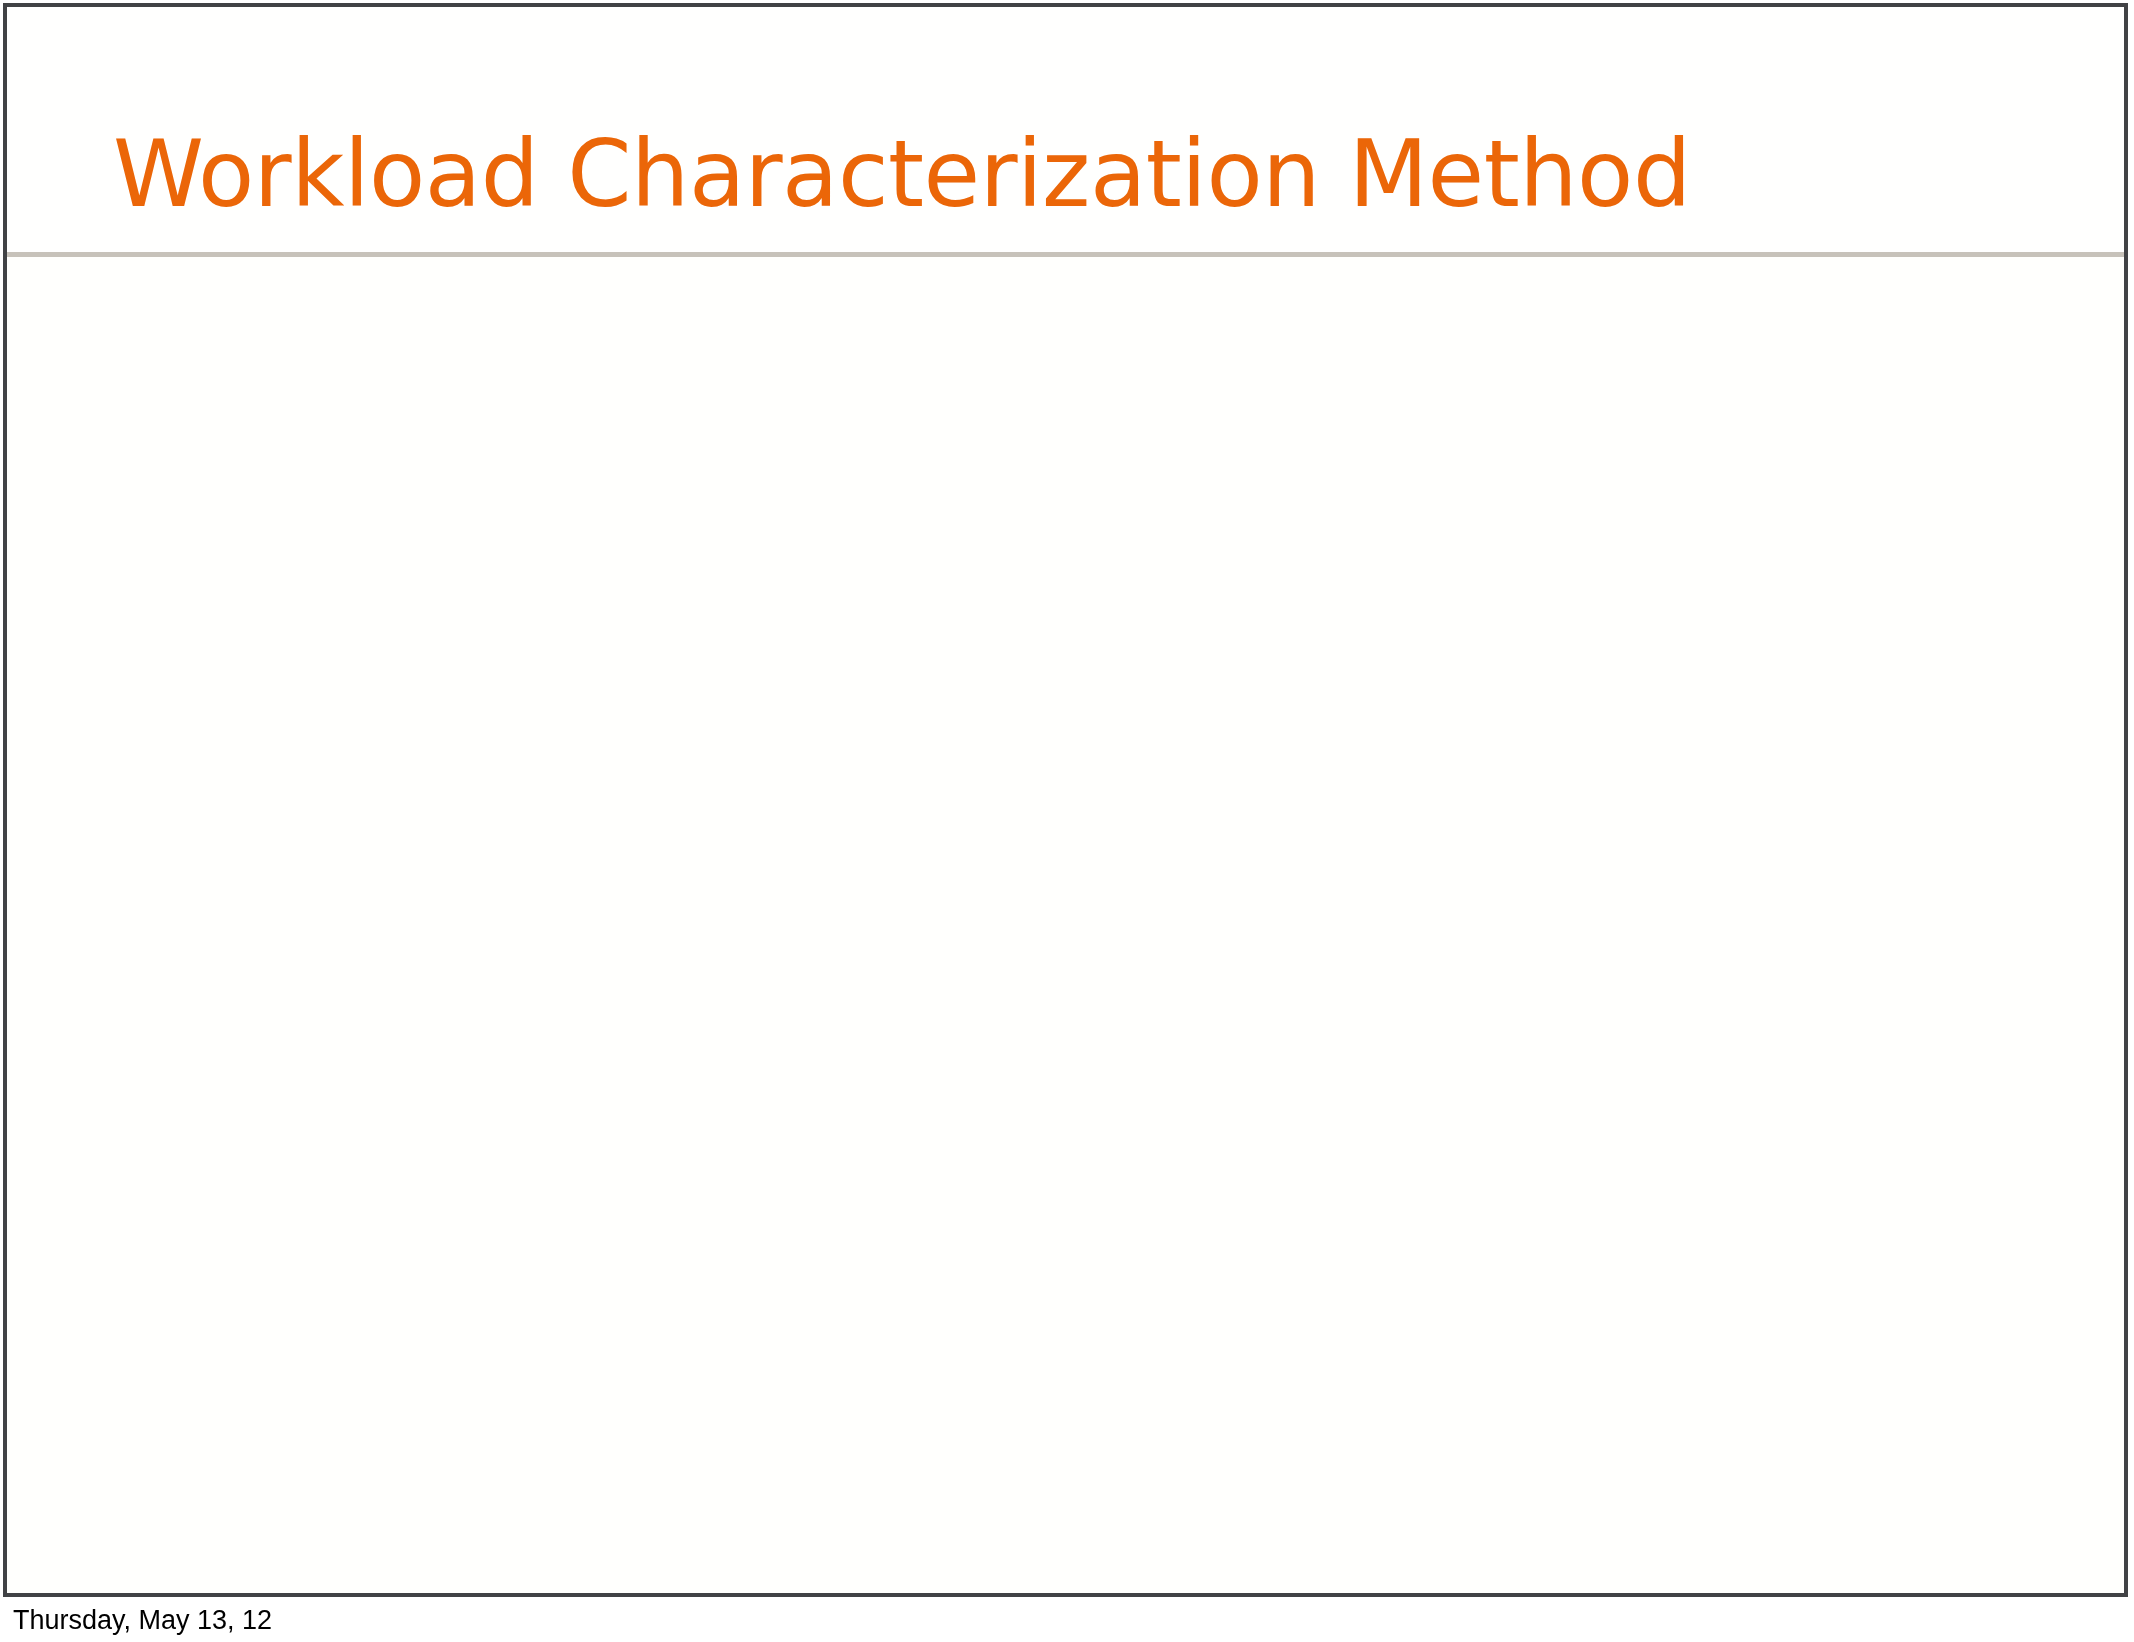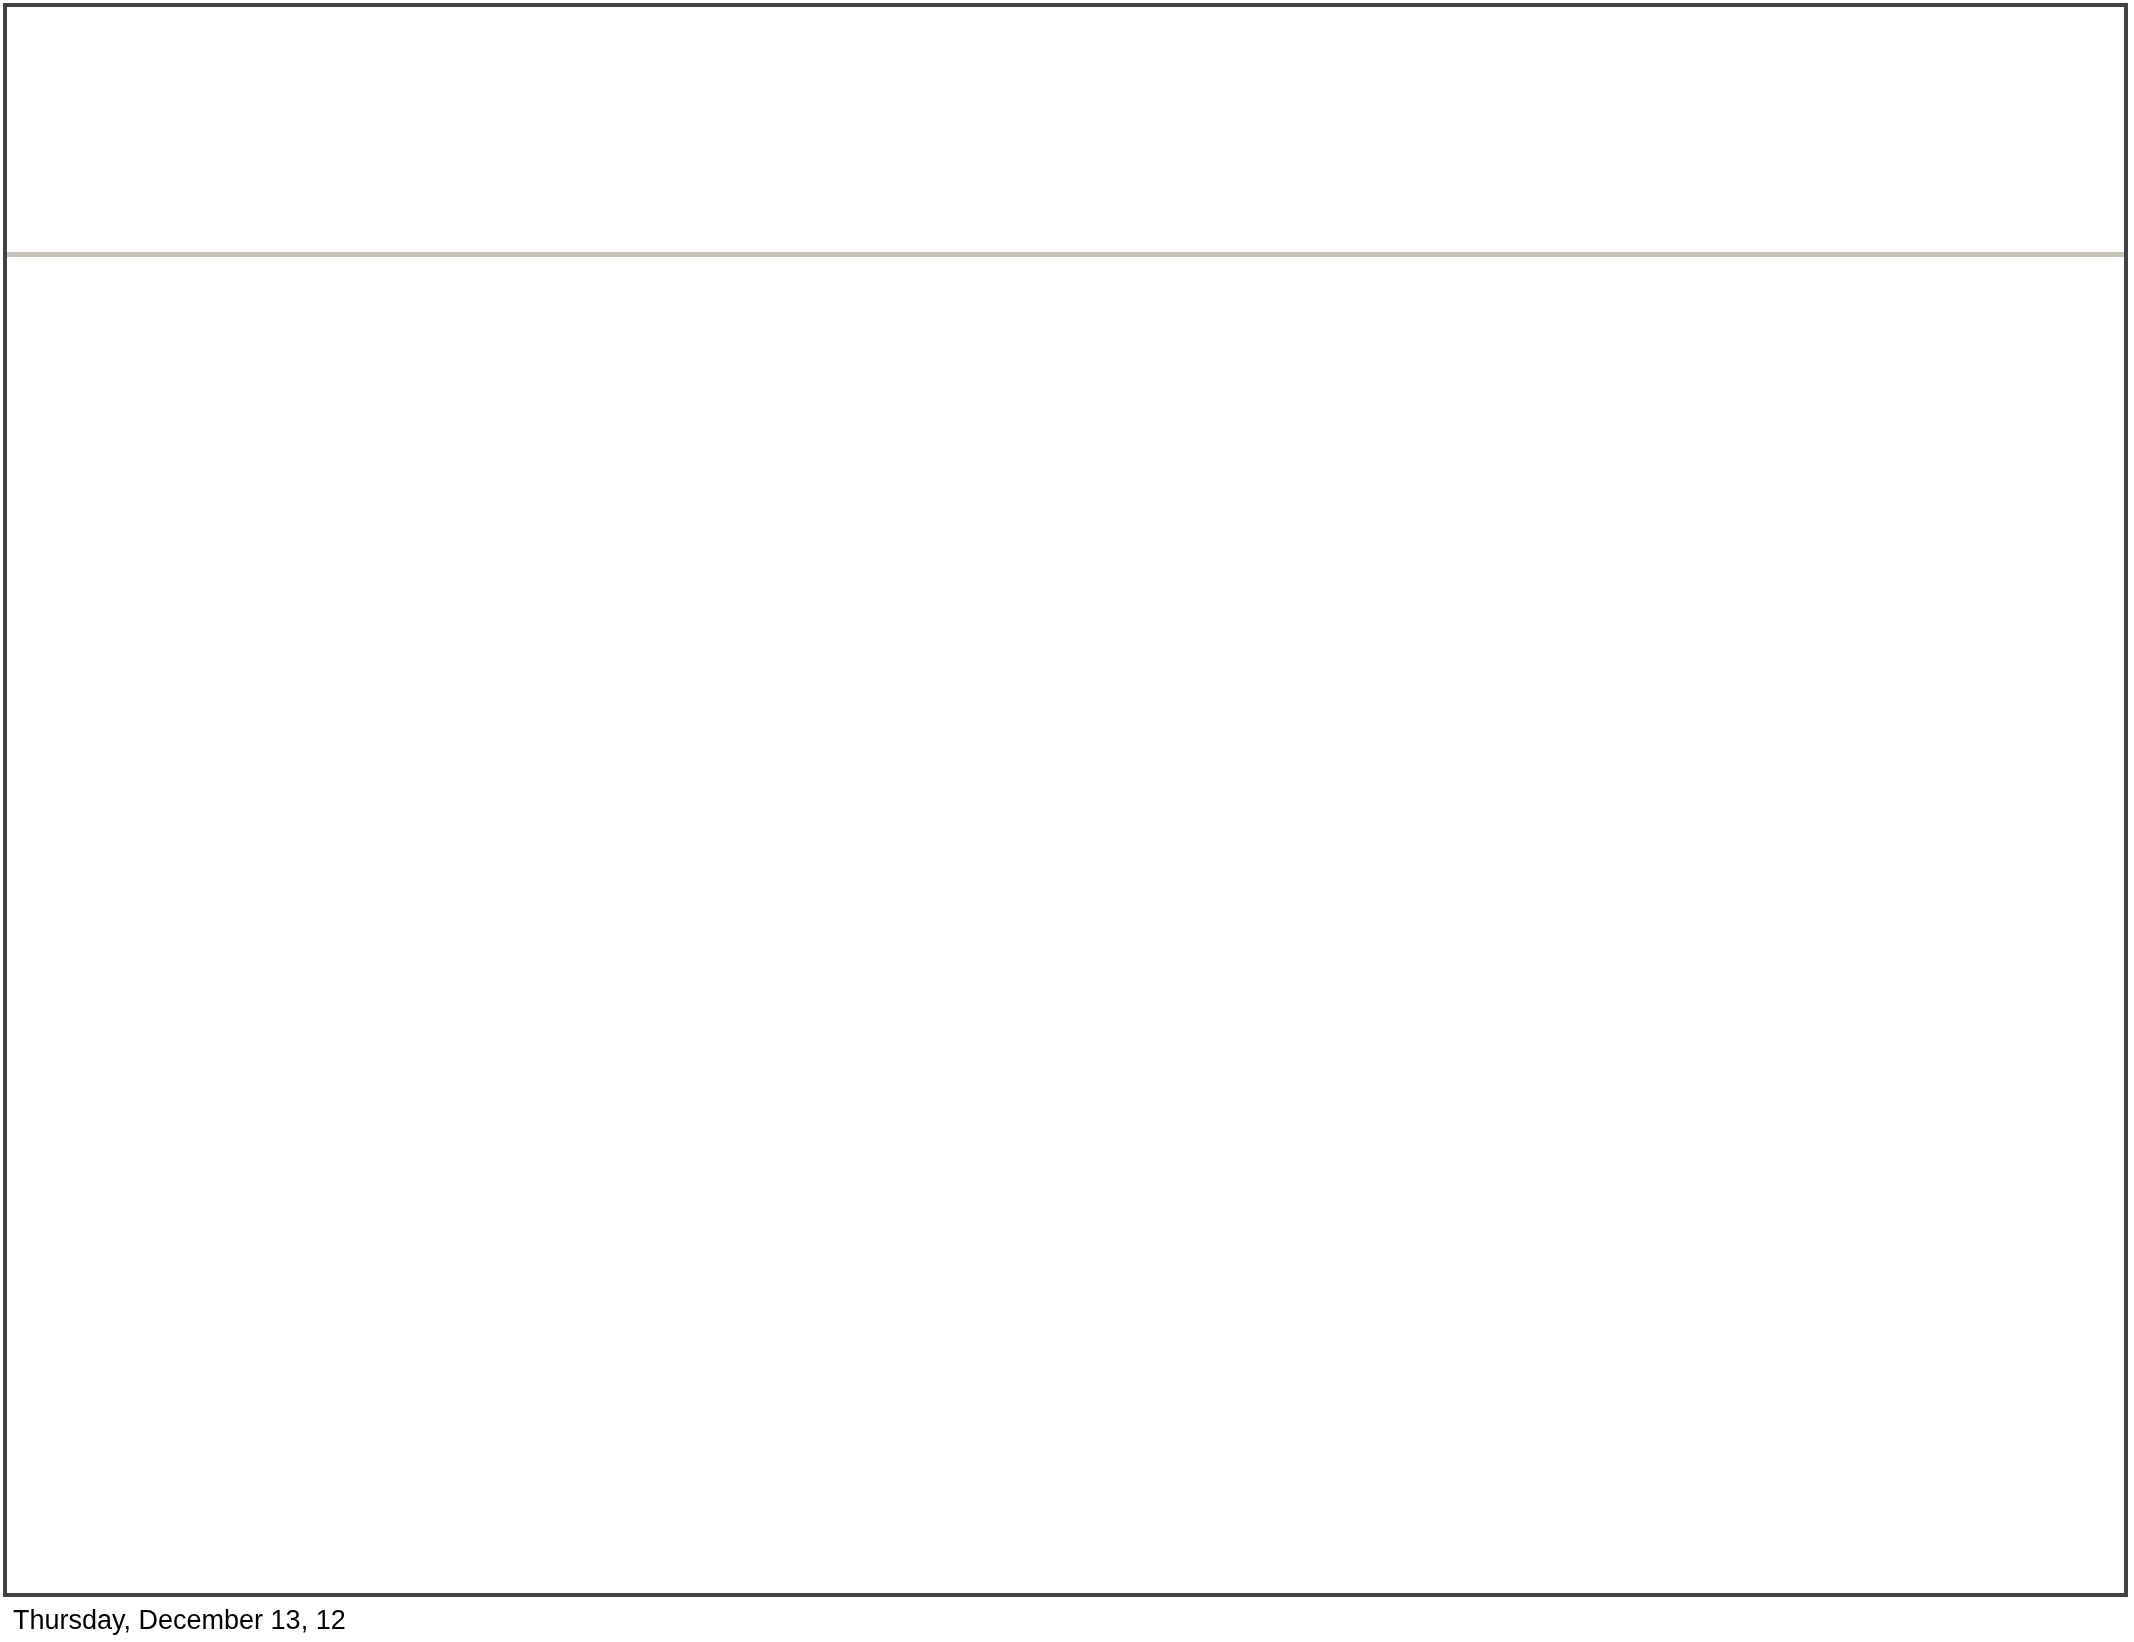--- a/index.html
+++ b/index.html
@@ -96,22 +96,25 @@
     white-space: nowrap;
   }
 </style>
 </head>
 <body>
 
 <div class="page">
 
   <div class="slide-frame">
 
+    <div class="title-area">
+      <h1 class="slide-title">Workload Characterization Method</h1>
+    </div>
 
     <div class="title-rule"></div>
 
     <div class="slide-body"></div>
 
   </div>
 
-  <div class="slide-footer">Thursday, December 13, 12</div>
+  <div class="slide-footer">Thursday, May 13, 12</div>
 
 </div>
 
 </body></html>

